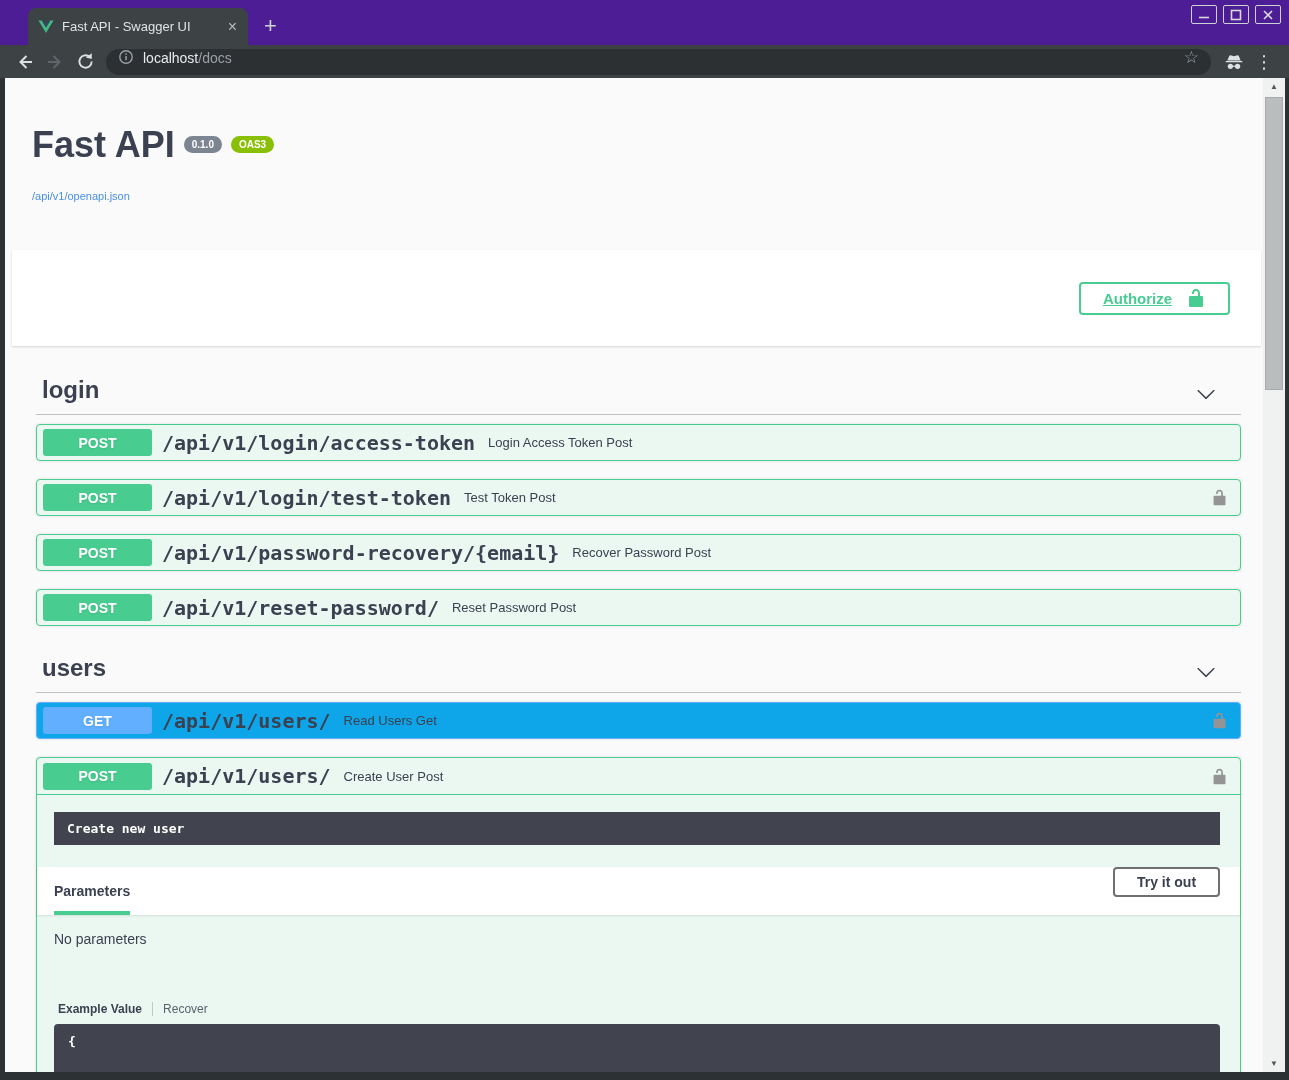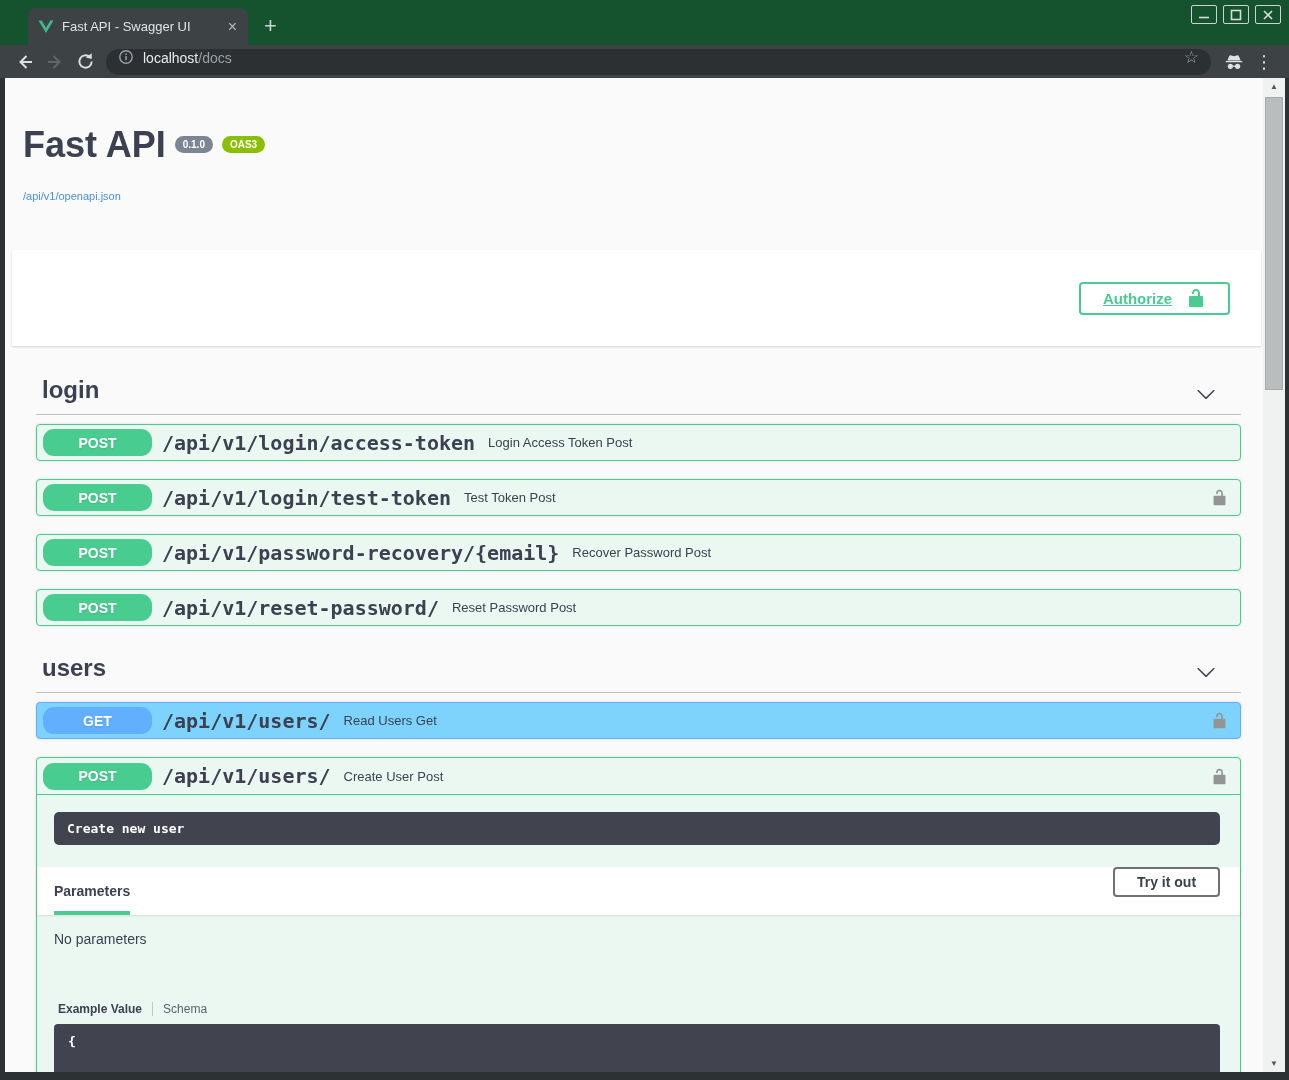--- a/index.html
+++ b/index.html
@@ -1,20 +1,20 @@
 <!DOCTYPE html>
 <html><head>
 <meta charset="utf-8">
 <style>
   * { margin:0; padding:0; box-sizing:border-box; }
   html,body { width:1289px; height:1080px; overflow:hidden; font-family:"Liberation Sans",sans-serif; }
   .window { width:1289px; height:1080px; background:#2c3134; display:flex; flex-direction:column; }
 
   
-  .titlebar { height:45px; background:#14532d; display:flex; align-items:flex-end; position:relative; flex:none; }
+  .titlebar { height:45px; background:#4c1d95; display:flex; align-items:flex-end; position:relative; flex:none; }
   .tab { margin-left:28px; width:220px; height:37px; background:#3d4245; border-radius:8px 8px 0 0;
          display:flex; align-items:center; padding:0 8px 0 10px; gap:8px; }
   .tab-title { color:#dfe3e6; font-size:13px; flex:1; white-space:nowrap; overflow:hidden; }
   .tab-close { color:#b6babd; font-size:16px; line-height:1; padding:0 3px; }
   .new-tab { color:#cfd2d4; font-size:22px; line-height:1; margin:0 0 8px 16px; }
   .win-controls { position:absolute; right:8px; top:5px; display:flex; gap:6px; }
   .wc { width:26px; height:19px; border:1px solid #cfd2d3; border-radius:2px;
         display:flex; align-items:center; justify-content:center; }
 
   .toolbar { height:33px; background:#3d4245; display:flex; align-items:center; padding:0 10px; flex:none; }
@@ -28,21 +28,21 @@
 
   
   .body-row { flex:1; display:flex; padding:0 4px 8px 5px; overflow:hidden; }
   .viewport { flex:1; background:#fafafa; overflow:hidden; position:relative; }
   .scrollbar { width:22px; background:#f0f1f1; position:relative; flex:none; }
   .sb-btn { height:17px; display:flex; align-items:center; justify-content:center; font-size:8px; color:#50555a; }
   .sb-btn.down { position:absolute; bottom:0; left:0; right:0; }
   .sb-thumb { position:absolute; top:19px; left:2px; right:2px; height:293px; background:#b9bdbe; border:1px solid #a7abac; }
 
   
-  .info { padding:46px 0 0 18px; }
+  .info { padding:46px 0 0 27px; }
   .api-title { display:flex; align-items:flex-start; gap:9px; }
   .api-title h1 { font-size:36px; font-weight:bold; color:#3b4151; line-height:1.15; }
   .pill { color:#fff; font-size:10px; font-weight:bold; padding:3px 8px; border-radius:57px; margin-top:12px; }
   .ver-pill { background:#7d8492; }
   .oas-pill { background:#89bf04; }
   .spec-link { display:inline-block; margin-top:25px; color:#4990e2; font-size:11px; text-decoration:none; }
 
   .scheme-container { margin:46px 2px 0 7px; height:96px; background:#fff;
                       box-shadow:0 1px 2px rgba(0,0,0,.15); display:flex; align-items:center;
                       justify-content:flex-end; padding-right:31px; }
@@ -53,32 +53,32 @@
   .tag-section { margin:0 22px 0 31px; }
   .tag-header { display:flex; align-items:flex-end; padding:10px 0; border-bottom:1px solid rgba(59,65,81,.3); margin-top:20px; }
   .tag-header.first { margin-top:20px; }
   .tag-header h3 { font-size:24px; font-weight:bold; color:#3b4151; padding-left:6px; }
   .tag-chevron { margin-left:auto; margin-right:25px; }
 
   .opblock { height:37px; border-radius:4px; display:flex; align-items:center; margin-top:0; margin-bottom:18px;
              box-shadow:0 0 3px rgba(0,0,0,.12); }
   .first-op { margin-top:9px; }
   .opblock.post-row { background:#ebf8f2; border:1px solid #49cc90; }
-  .opblock.get-row  { background:#7dd3fc; border:1px solid #61affe; }
-  .method { width:109px; height:27px; margin-left:6px; border-radius:11px; color:#fff; font-weight:bold; font-size:14px;
+  .opblock.get-row  { background:#0ea5e9; border:1px solid #61affe; }
+  .method { width:109px; height:27px; margin-left:6px; border-radius:3px; color:#fff; font-weight:bold; font-size:14px;
             display:flex; align-items:center; justify-content:center; text-shadow:0 1px 2px rgba(0,0,0,.1); }
   .post-row .method, .expanded .method { background:#49cc90; }
   .get-row .method { background:#61affe; }
   .op-path { font-family:"DejaVu Sans Mono",monospace; font-weight:bold; font-size:20px; color:#3b4151; margin-left:10px; }
   .op-summary { font-size:13px; color:#3b4151; margin-left:13px; }
   .lock-wrap { margin-left:auto; margin-right:12px; display:flex; align-items:center; }
 
   .opblock.expanded { height:auto; display:block; margin-bottom:0; background:#ebf8f2; border:1px solid #49cc90; }
   .op-header { height:37px; display:flex; align-items:center; border-bottom:1px solid #49cc90; }
-  .desc-bar { margin:17px 20px 0 17px; height:33px; background:#41444e; border-radius:5px; color:#fff;
+  .desc-bar { margin:17px 20px 0 17px; height:33px; background:#41444e; border-radius:0; color:#fff;
               font-family:"DejaVu Sans Mono",monospace; font-size:13px; font-weight:bold;
               display:flex; align-items:center; padding-left:13px; }
   .sec-header { margin-top:22px; background:#fff; box-shadow:0 1px 2px rgba(0,0,0,.1); height:48px;
                 display:flex; align-items:flex-start; padding:0 20px 0 17px; }
   .param-tab { height:100%; display:flex; align-items:center; border-bottom:4px solid #49cc90; padding-top:4px;
                font-size:14px; font-weight:bold; color:#3b4151; }
   .try-btn { margin-left:auto; width:107px; height:30px; border:2px solid #707070; border-radius:4px; background:#fff;
              font-weight:bold; font-size:14px; color:#3b4151; font-family:"Liberation Sans",sans-serif; }
   .no-params { padding:16px 0 20px 17px; font-size:14px; color:#3b4151; }
   .rb-label { font-size:15px; font-weight:bold; color:#3b4151; }
@@ -263,21 +263,21 @@
             <div class="param-tab">Parameters</div>
             <button class="try-btn">Try it out</button>
           </div>
 
           <div class="no-params">No parameters</div>
 
 
           <div class="model-tabs">
             <span class="active">Example Value</span>
             <span class="sep"></span>
-            <span class="inactive">Schema</span>
+            <span class="inactive">Recover</span>
           </div>
 
           <pre class="code-block">{</pre>
         </div>
       </div>
 
     </div>
 
     <div class="scrollbar">
       <div class="sb-btn up">▲</div>

